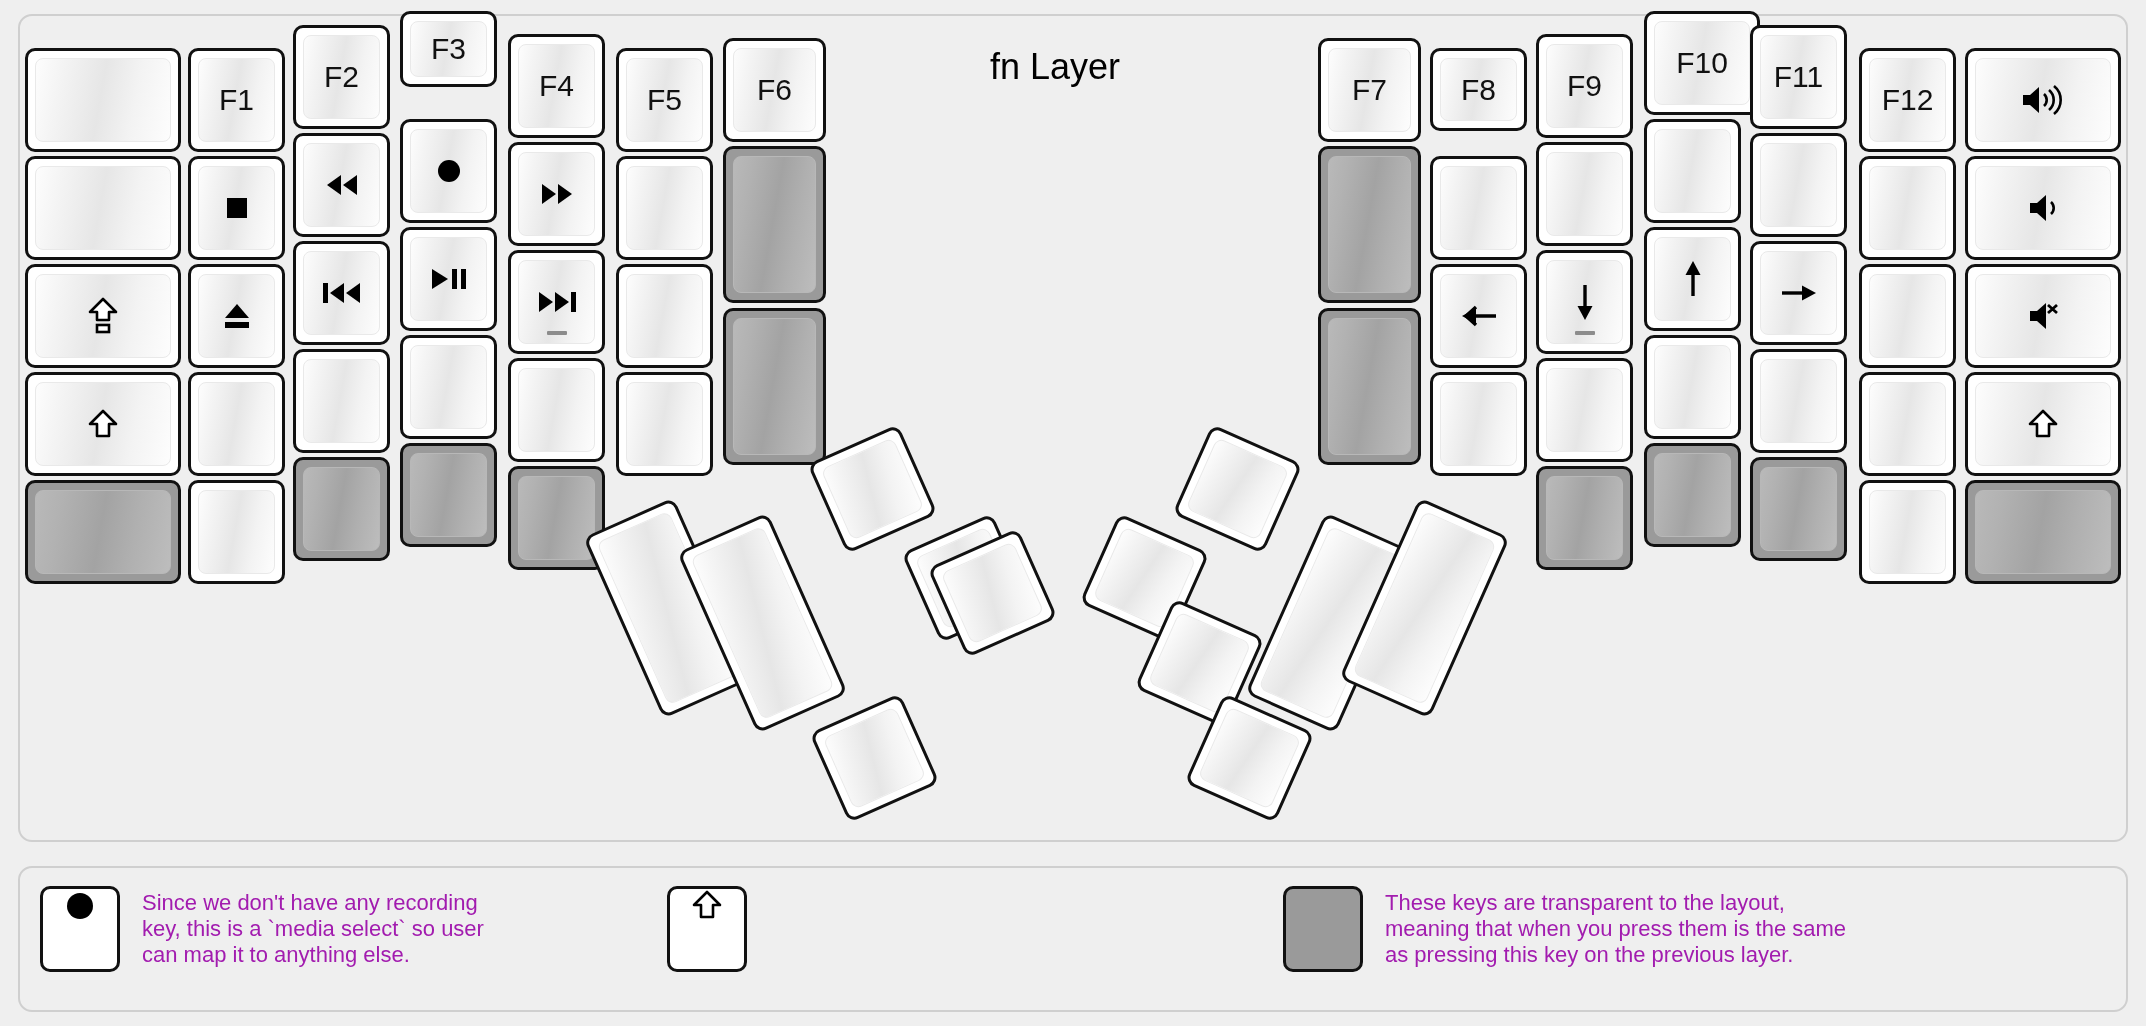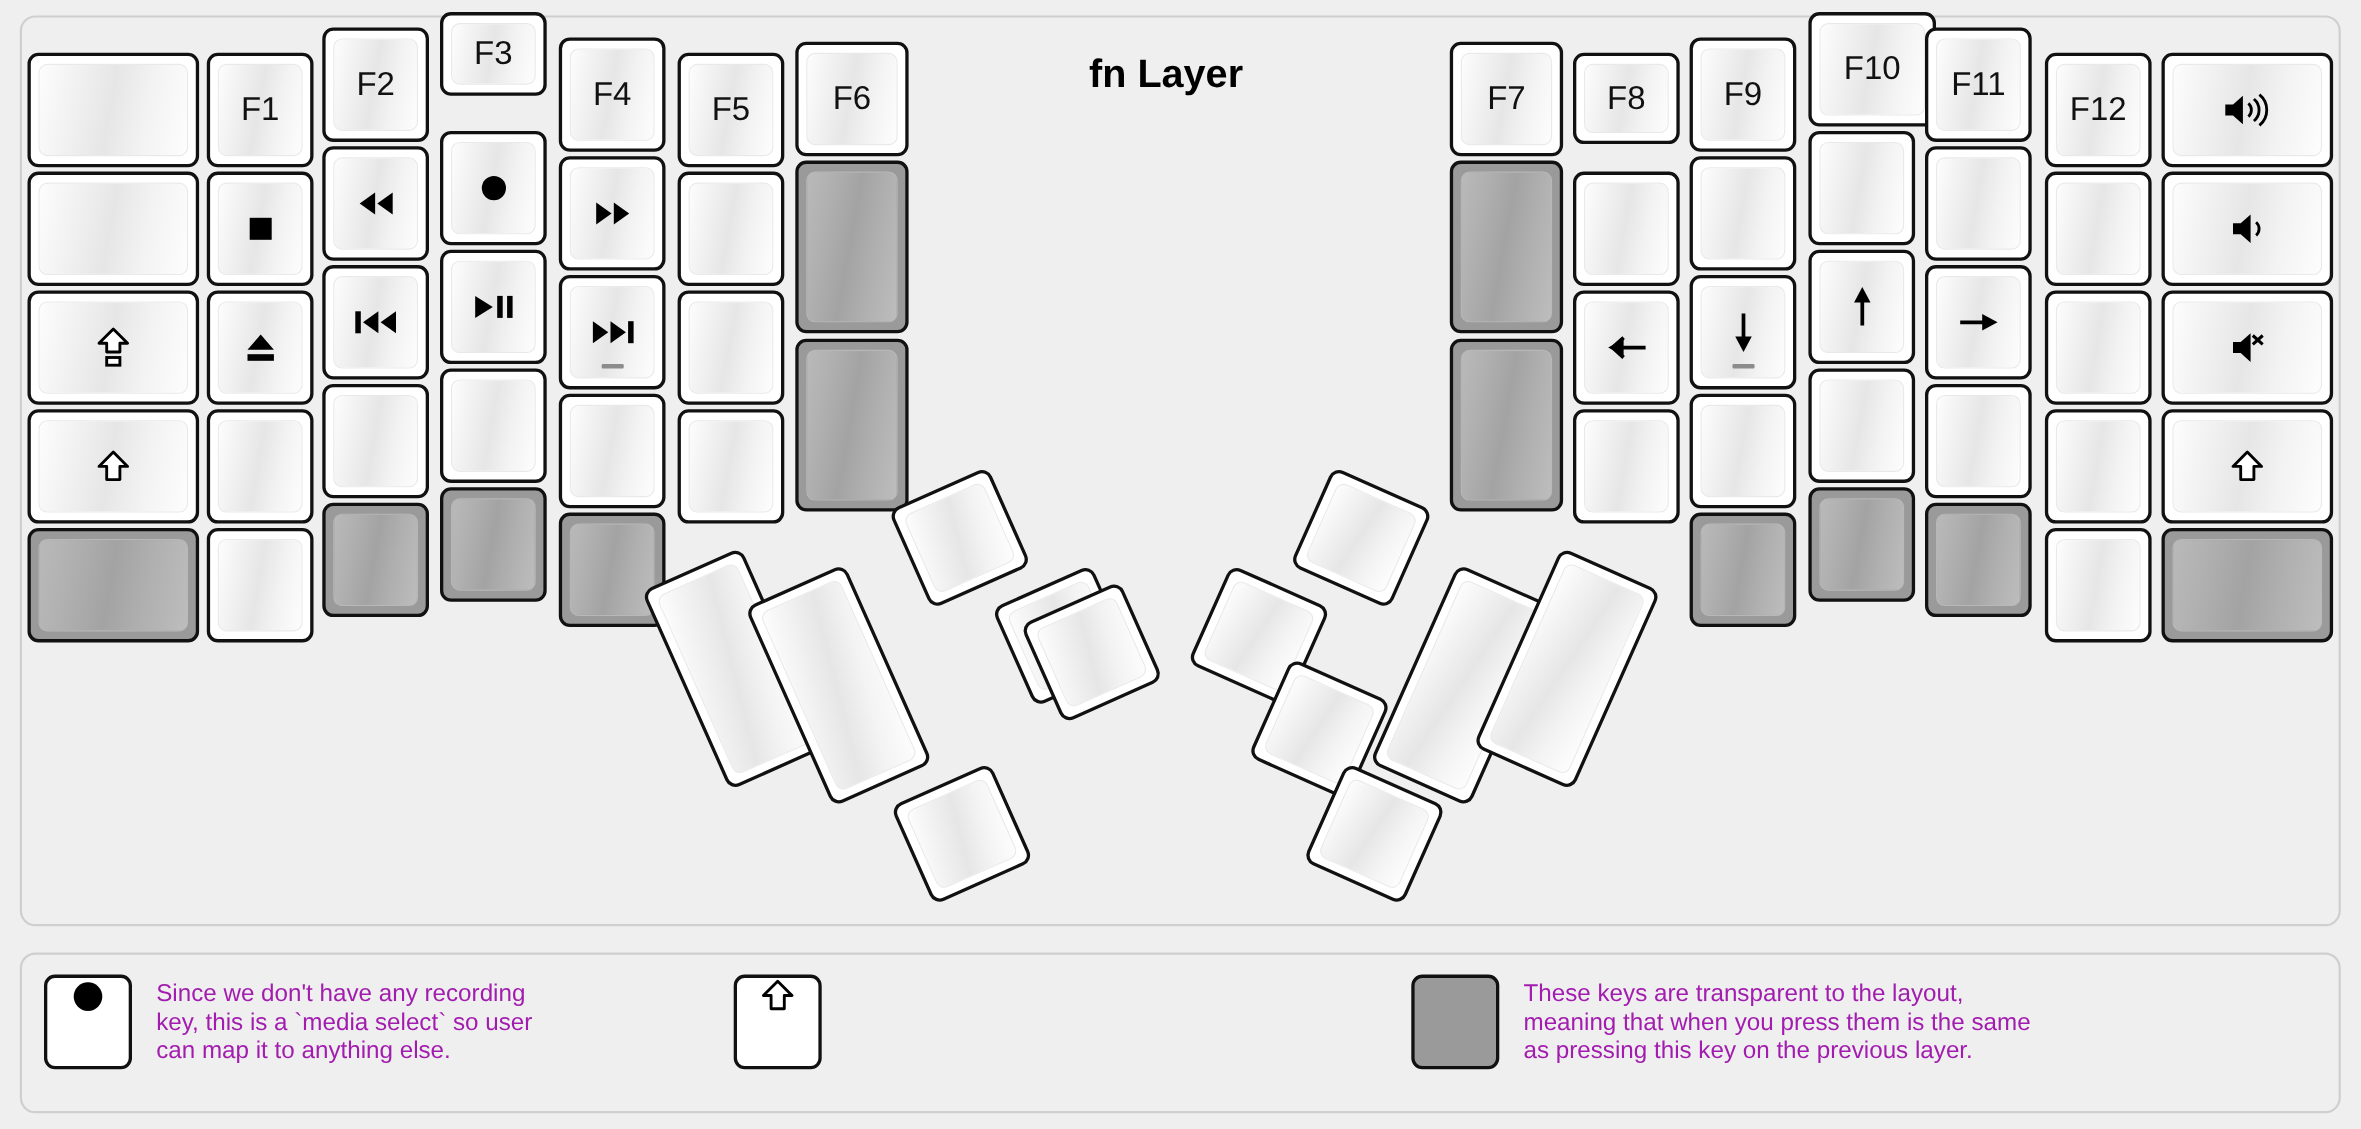--- a/index.html
+++ b/index.html
@@ -70,21 +70,20 @@
     bottom:16px;z-index:3;
   }
 
   
   #title{
     position:absolute;
     left:990px;top:46px;
     font-size:36px;color:#000;
     font-family:"Liberation Sans", sans-serif;
     white-space:nowrap;
-    font-weight:bold;
   }
 
   
   .legend-item{position:absolute;top:886px;display:flex;align-items:center;}
   .legend-key{
     position:relative;width:80px;height:86px;
     border:3px solid #111;border-radius:10px;background:#fff;
     box-sizing:border-box;flex:0 0 auto;
   }
   .legend-key.trans{background:#9a9a9a;}

